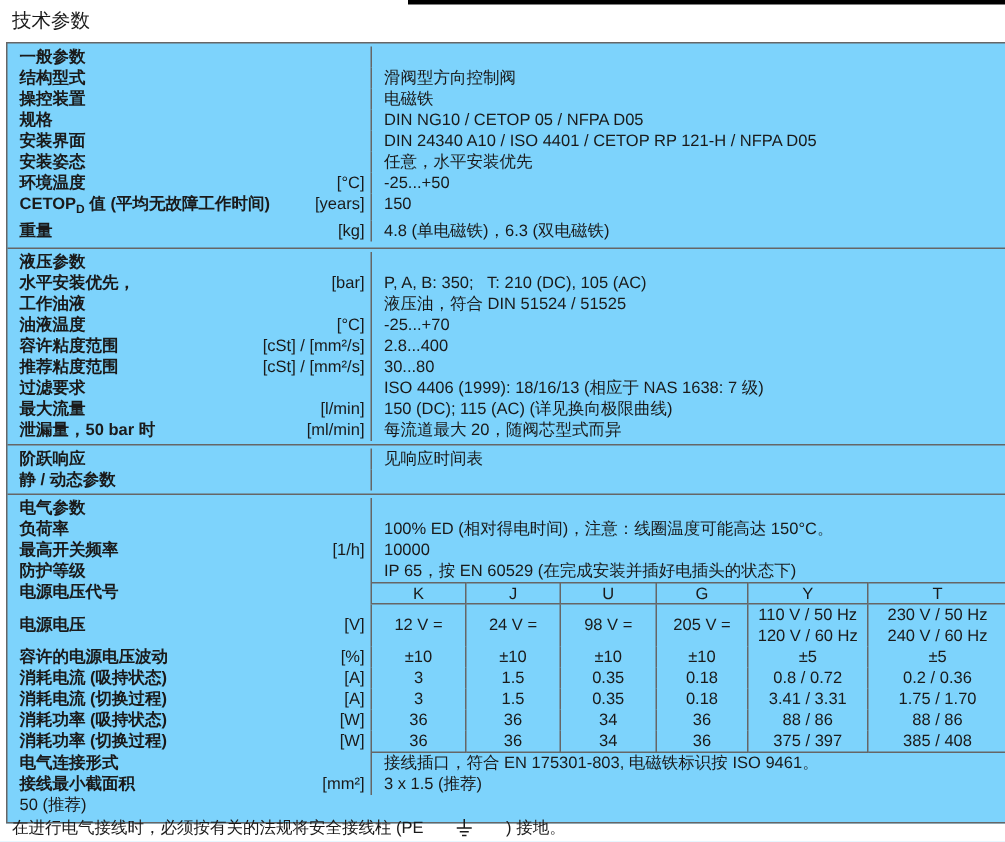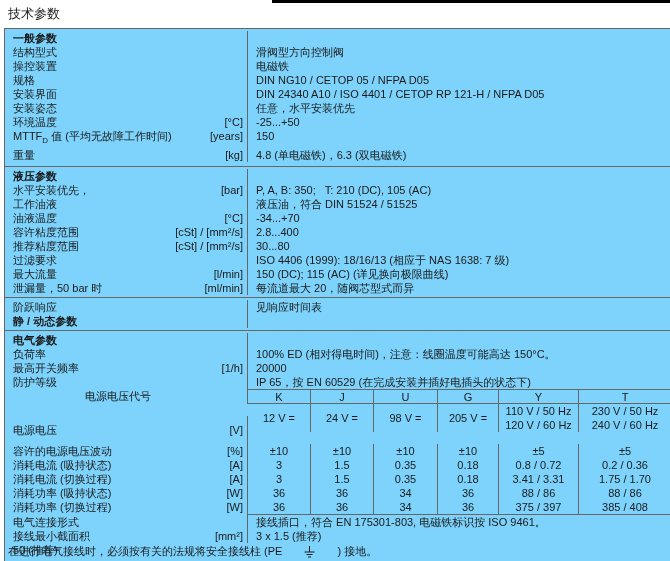--- a/index.html
+++ b/index.html
@@ -10,35 +10,35 @@
   .topbar { position:absolute; left:272px; top:0; width:398px; height:3px; background:#000; }
   .title { position:absolute; left:8px; top:5px; font-size:13px; font-weight:normal; }
   .ttable { position:absolute; left:4px; top:28px; width:668px; border:1px solid var(--line); background:#7dd3fc; font-size:11px; }
   .section { padding:2px 0 2px; }
   .section.first { padding-top:2px; padding-bottom:4px; }
   .section.sep { border-top:1px solid var(--line); }
   .section.last { padding-bottom:4px; }
   .row { display:flex; align-items:stretch; }
   .lcell { flex:0 0 243px; width:243px; border-right:1px solid var(--line);
     padding:0 4px 0 8px; display:flex; justify-content:space-between; line-height:14px; }
-  .lab { white-space:nowrap; }
+  .lab { white-space:nowrap;font-weight:bold; }
   .subd { font-size:8px; }
   .unit { white-space:nowrap; }
   .vcell { flex:1; padding-left:8px; line-height:14px; white-space:pre-wrap; }
   .sec-title { font-weight:bold; }
   
   .vrow { display:flex; align-items:stretch; }
   .vcol { border-right:1px solid var(--line); text-align:center; line-height:14px;
     display:flex; align-items:center; justify-content:center; white-space:pre-line; }
   .c0,.c1 { flex:0 0 63px; } .c2 { flex:0 0 64px; } .c3 { flex:0 0 61px; }
   .c4 { flex:0 0 80px; } .c5 { flex:1; border-right:none; }
   .vhead .vcol { border-top:1px solid var(--line); border-bottom:1px solid var(--line); height:15px; }
-  .vhead .lcell { justify-content:center; font-weight:normal; padding-right:24px; }
+  .vhead .lcell { justify-content:flex-start; font-weight:bold; padding-right:24px; }
   .vtall .vcol, .vtall .lcell { height:28px; }
-  .vtall .lcell { align-items:center;margin-top:12px; }
+  .vtall .lcell { align-items:center; }
   .vlast .vcol { border-bottom:1px solid var(--line); }
   .footer { position:absolute; left:8px; top:544px; font-size:11px; display:flex; align-items:center;gap:18px; }
   .footer svg { margin:0 3px; }
 </style>
 </head>
 <body>
 
 <div class="page">
   <div class="topbar"></div>
   <div class="title">技术参数</div>
@@ -88,21 +88,21 @@
         </div>
         <div class="row">
           <div class="lcell">
             <span class="lab"><span>环境温度</span></span>
             <span class="unit">[°C]</span>
           </div>
           <div class="vcell">-25...+50</div>
         </div>
         <div class="row">
           <div class="lcell">
-            <span class="lab"><span>MTTF</span><sub class="subd">D</sub><span> 值 (平均无故障工作时间)</span></span>
+            <span class="lab"><span>CETOP</span><sub class="subd">D</sub><span> 值 (平均无故障工作时间)</span></span>
             <span class="unit">[years]</span>
           </div>
           <div class="vcell">150</div>
         </div>
         <div class="row">
           <div class="lcell">
             <span class="lab"><span>重量</span></span>
             <span class="unit">[kg]</span>
           </div>
           <div class="vcell">4.8 (单电磁铁)，6.3 (双电磁铁)</div>
@@ -127,21 +127,21 @@
             <span class="lab"><span>工作油液</span></span>
             <span class="unit"></span>
           </div>
           <div class="vcell">液压油，符合 DIN 51524 / 51525</div>
         </div>
         <div class="row">
           <div class="lcell">
             <span class="lab"><span>油液温度</span></span>
             <span class="unit">[°C]</span>
           </div>
-          <div class="vcell">-34...+70</div>
+          <div class="vcell">-25...+70</div>
         </div>
         <div class="row">
           <div class="lcell">
             <span class="lab"><span>容许粘度范围</span></span>
             <span class="unit">[cSt] / [mm²/s]</span>
           </div>
           <div class="vcell">2.8...400</div>
         </div>
         <div class="row">
           <div class="lcell">
@@ -199,21 +199,21 @@
             <span class="lab"><span>负荷率</span></span>
             <span class="unit"></span>
           </div>
           <div class="vcell">100% ED (相对得电时间)，注意：线圈温度可能高达 150°C。</div>
         </div>
         <div class="row">
           <div class="lcell">
             <span class="lab"><span>最高开关频率</span></span>
             <span class="unit">[1/h]</span>
           </div>
-          <div class="vcell">20000</div>
+          <div class="vcell">10000</div>
         </div>
         <div class="row">
           <div class="lcell">
             <span class="lab"><span>防护等级</span></span>
             <span class="unit"></span>
           </div>
           <div class="vcell">IP 65，按 EN 60529 (在完成安装并插好电插头的状态下)</div>
         </div>
         <div class="vrow vhead">
           <div class="lcell">

